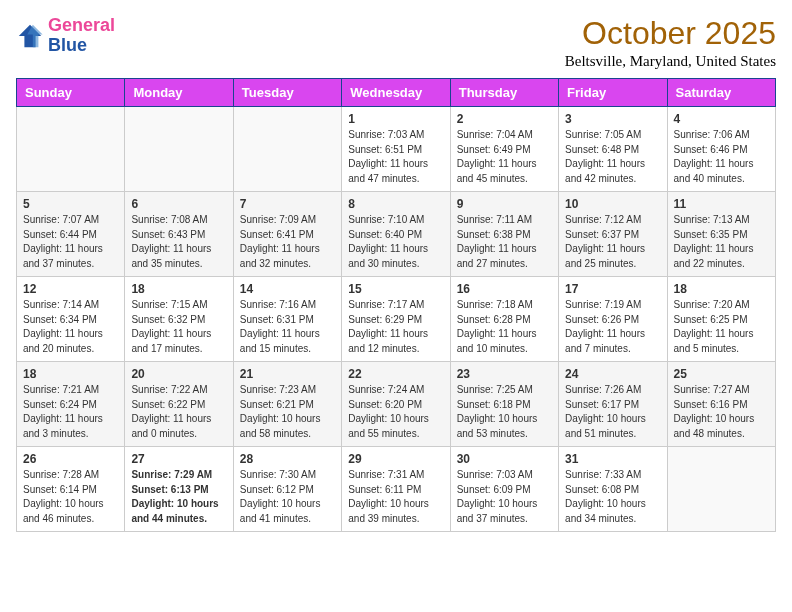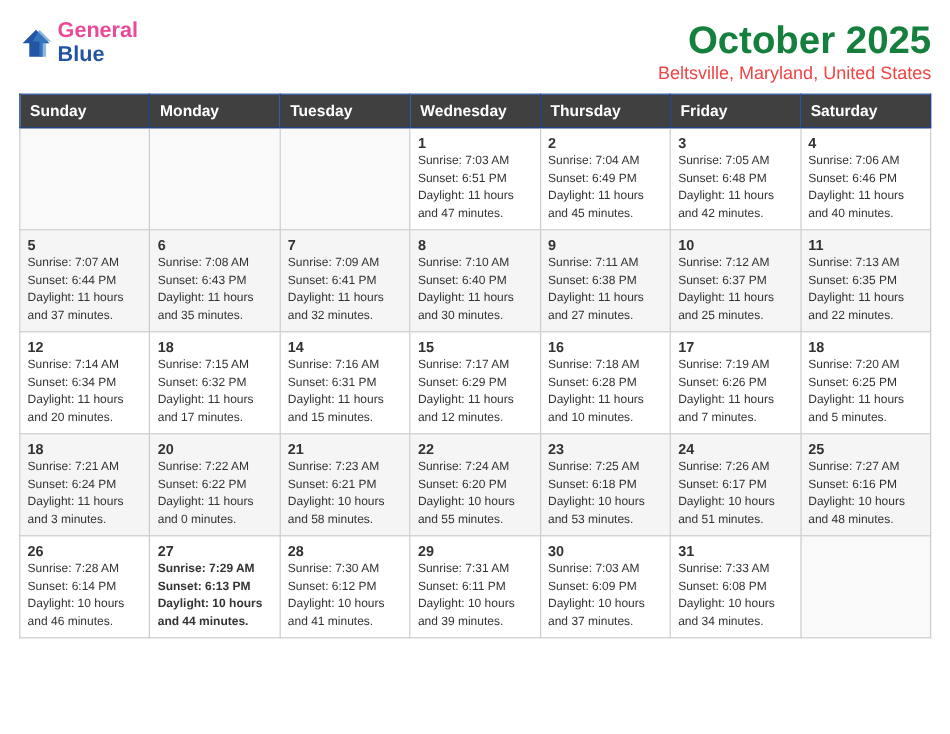--- a/index.html
+++ b/index.html
@@ -35,28 +35,29 @@
     }
     .logo-icon {
       width: 28px;
       height: 28px;
     }
     .title-area {
       text-align: right;
     }
     .month-title {
       font-size: 32px;
-      font-weight: bold;
-      color: #15803d;
+      font-weight: normal;
+      color: #a16207;
       line-height: 1.1;
     }
     .location-title {
       font-size: 15px;
-      color: #ef4444;
+      color: #000000;
       margin-top: 2px;
+      font-family: Liberation Serif, serif;
     }
     .calendar {
       width: 100%;
       border-collapse: collapse;
       border: 1px solid #ccc;
     }
     .calendar th {
       background-color: #2255a4;
       color: #fff;
       font-size: 13px;
@@ -76,21 +77,21 @@
       background: #fff;
     }
     .calendar tr:nth-child(even) td {
       background: #f5f5f5;
     }
     .calendar tr:nth-child(odd) td {
       background: #fff;
     }
     
     .calendar thead tr td, .calendar thead tr th {
-      background: #404040;
+      background: #d946ef;
     }
     .day-number {
       font-weight: bold;
       font-size: 12px;
       display: block;
       margin-bottom: 2px;
     }
     .day-info {
       font-size: 10px;
       line-height: 1.45;

